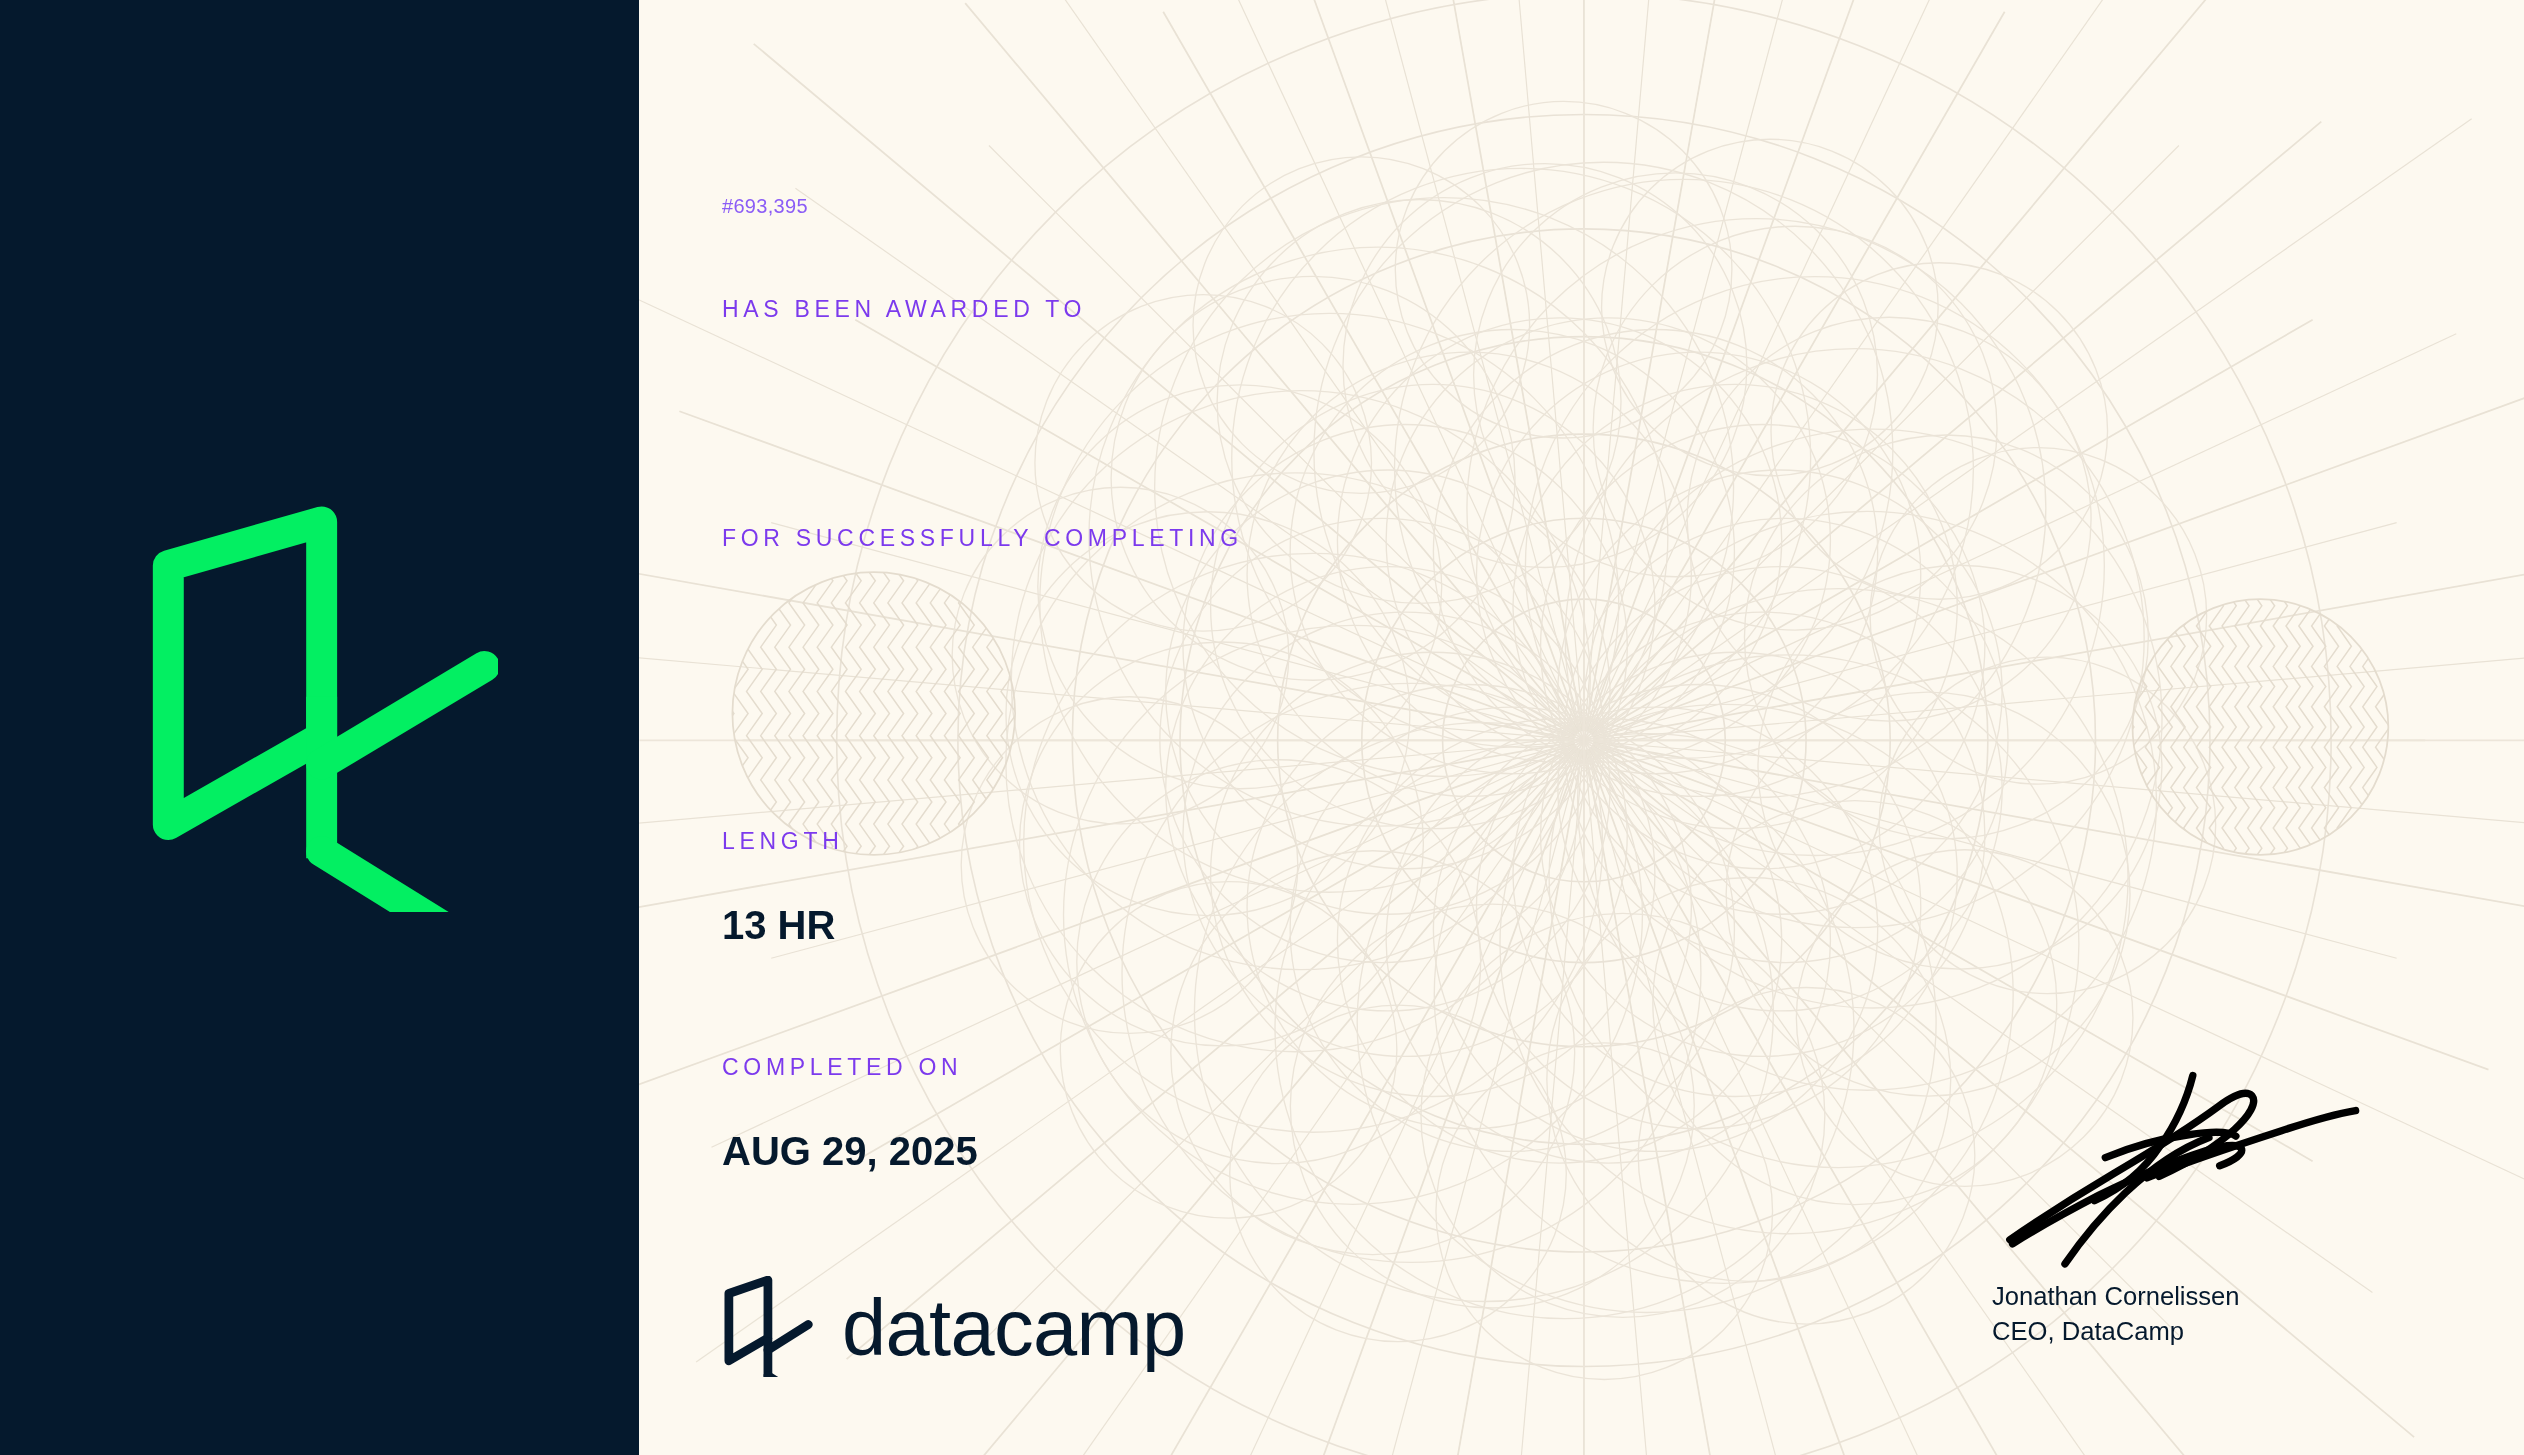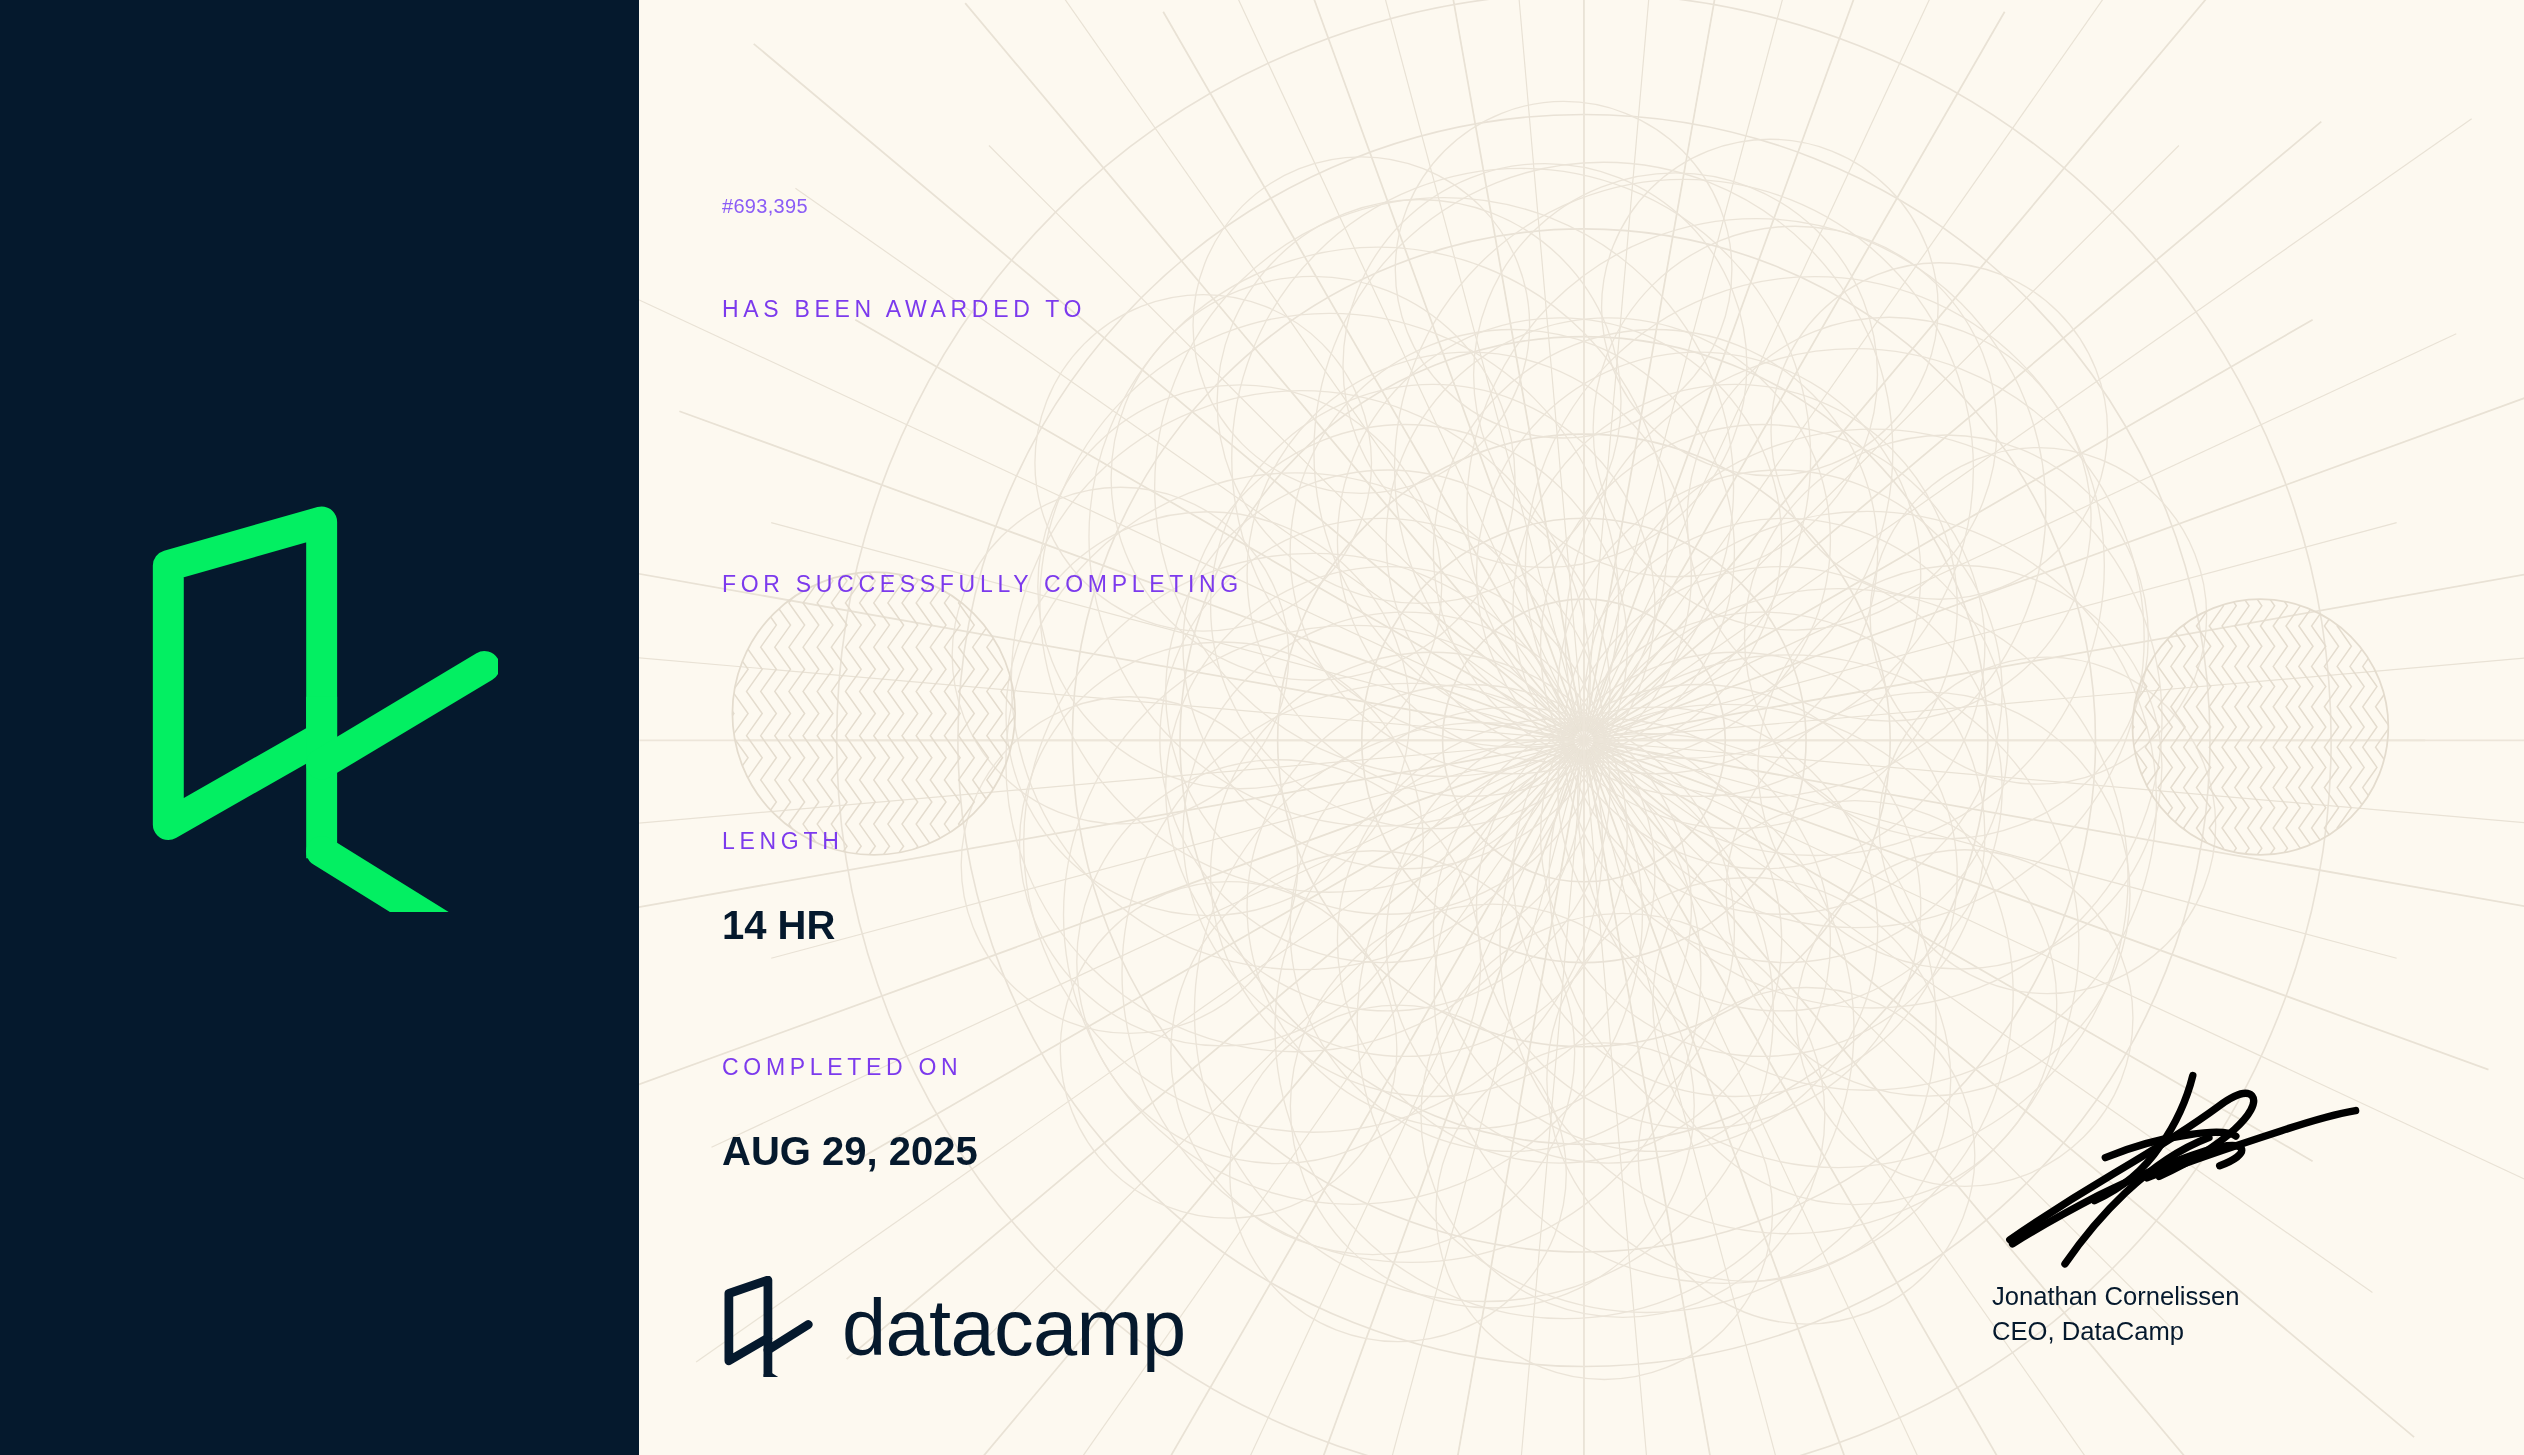--- a/index.html
+++ b/index.html
@@ -120,21 +120,21 @@
     letter-spacing: 0px;
   }
   .value-date {
     top: 1131px;
     font-size: 40px;
     font-weight: 700;
     letter-spacing: 0px;
   }
 
   .label-awarded  { top: 296px; }
-  .label-course   { top: 571px; text-align: center; }
+  .label-course   { top: 525px; text-align: center; }
   .label-length   { top: 828px; }
   .label-date     { top: 1054px; }
 
   
   .brand-logo {
     position: absolute;
     left: 0px;
     top: 1276px;
     width: 512px;
     height: 101px;
@@ -458,21 +458,21 @@
     <div class="cert-number">#693,395</div>
 
     <div class="field-label label-awarded">HAS BEEN AWARDED TO</div>
 
 
     <div class="field-label label-course">FOR SUCCESSFULLY COMPLETING</div>
 
 
     <div class="field-label label-length">LENGTH</div>
 
-    <div class="field-value value-length">14 HR</div>
+    <div class="field-value value-length">13 HR</div>
 
     <div class="field-label label-date">COMPLETED ON</div>
 
     <div class="field-value value-date">AUG 29, 2025</div>
 
     <svg class="brand-logo" viewBox="0 0 760 150" xmlns="http://www.w3.org/2000/svg">
 
       <g fill="none" stroke="#05192D" stroke-width="13" stroke-linecap="round" stroke-linejoin="round">
         <path d="M 10 12 L 10 112 L 68 78 L 68 -8 Z" transform="translate(0,14)"></path>
         <path d="M 68 92 L 68 152" stroke-linecap="butt"></path>

